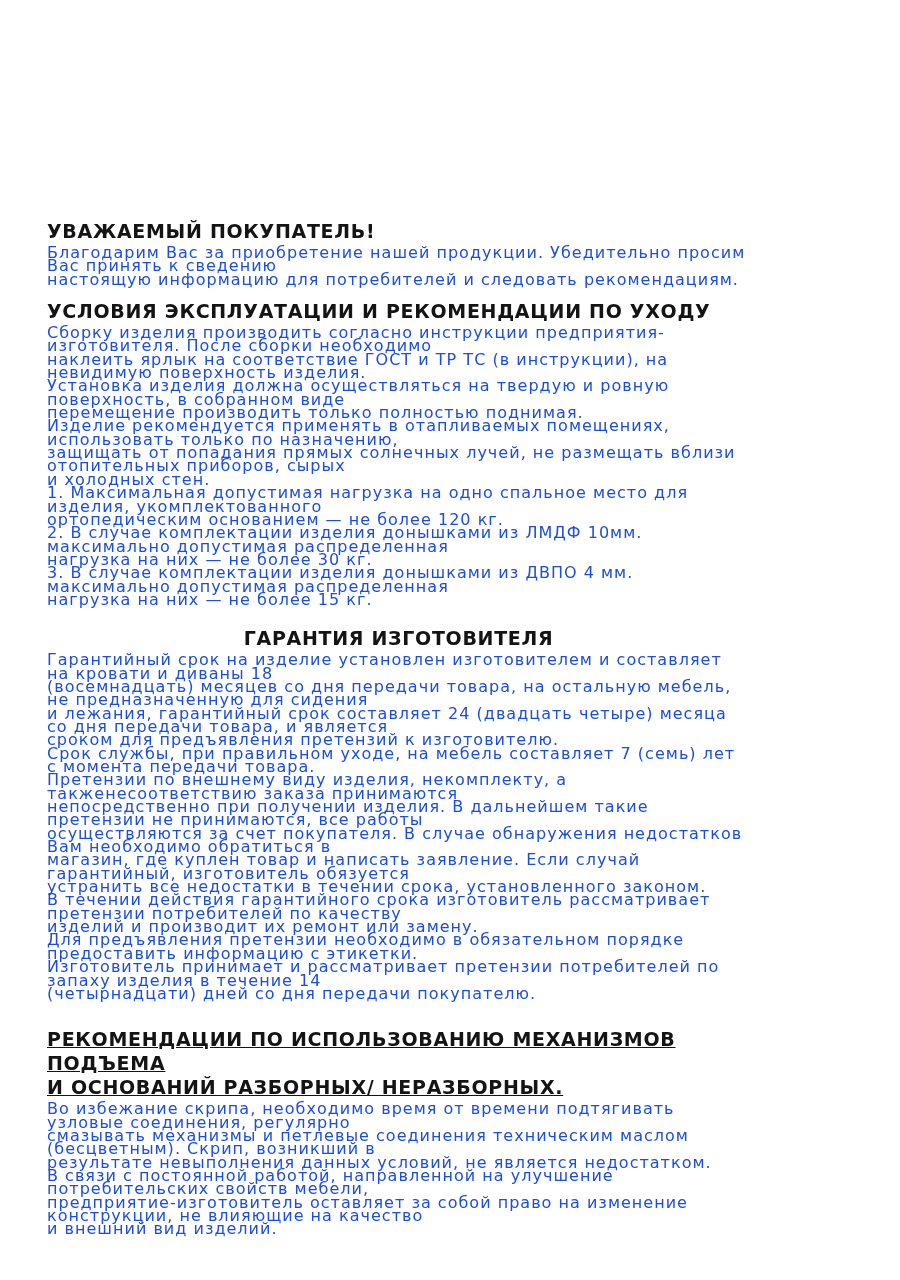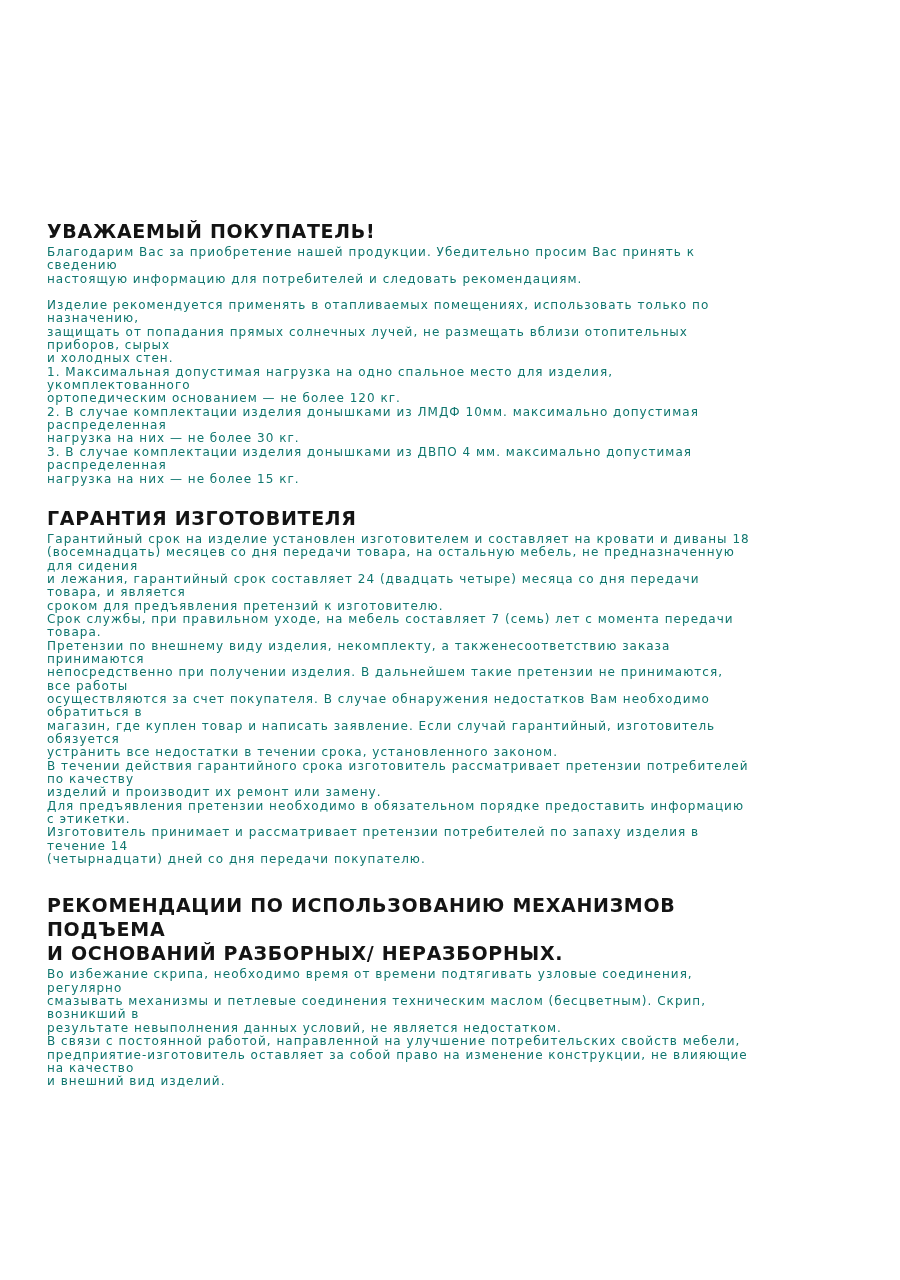--- a/index.html
+++ b/index.html
@@ -24,51 +24,58 @@
   .heading {
     font-size: 19px;
     font-weight: bold;
     color: #141414;
     letter-spacing: 0.7px;
     line-height: 24px;
     white-space: pre-line;
     margin: 0 0 3px 0;
   }
   p.body {
-    font-size: 12px;
+    font-size: 16px;
     line-height: 13.35px;
     letter-spacing: 1.02px;
     white-space: pre-line;
     margin: 0;
-    color: #0f766e;
+    color: #1d4ed8;
   }
   p.greet {
     margin-bottom: 13px;
   }
   .attention {
     font-weight: bold;
     text-decoration: underline;
     color: #141414;
   }
   .mt-warranty {
     margin-top: 20px;
+    text-align: center;
   }
   .mt-mech {
     margin-top: 27px;
+    text-decoration: underline;
   }
 </style>
 </head>
 <body>
 
 <div class="page">
 
   <div class="heading">УВАЖАЕМЫЙ ПОКУПАТЕЛЬ!</div>
   <p class="body greet">Благодарим Вас за приобретение нашей продукции. Убедительно просим Вас принять к сведению
 настоящую информацию для потребителей и следовать рекомендациям.</p>
 
+  <div class="heading">УСЛОВИЯ ЭКСПЛУАТАЦИИ И РЕКОМЕНДАЦИИ ПО УХОДУ</div>
+  <p class="body">Сборку изделия производить согласно инструкции предприятия-изготовителя. После сборки необходимо
+наклеить ярлык на соответствие ГОСТ и ТР ТС (в инструкции), на невидимую поверхность изделия.</p>
+  <p class="body">Установка изделия должна осуществляться на твердую и ровную поверхность, в собранном виде
+перемещение производить только полностью поднимая.</p>
   <p class="body">Изделие рекомендуется  применять в отапливаемых помещениях, использовать только по назначению,
 защищать от попадания прямых солнечных лучей, не размещать вблизи отопительных приборов, сырых
 и холодных стен.</p>
   <p class="body">1. Максимальная допустимая нагрузка на одно спальное место для изделия, укомплектованного
 ортопедическим основанием — не более 120 кг.</p>
   <p class="body">2. В случае комплектации изделия донышками из ЛМДФ 10мм. максимально допустимая распределенная
 нагрузка на них — не более 30 кг.</p>
   <p class="body">3. В случае комплектации изделия донышками из ДВПО 4 мм. максимально допустимая распределенная
 нагрузка на них — не более 15 кг.</p>
 

